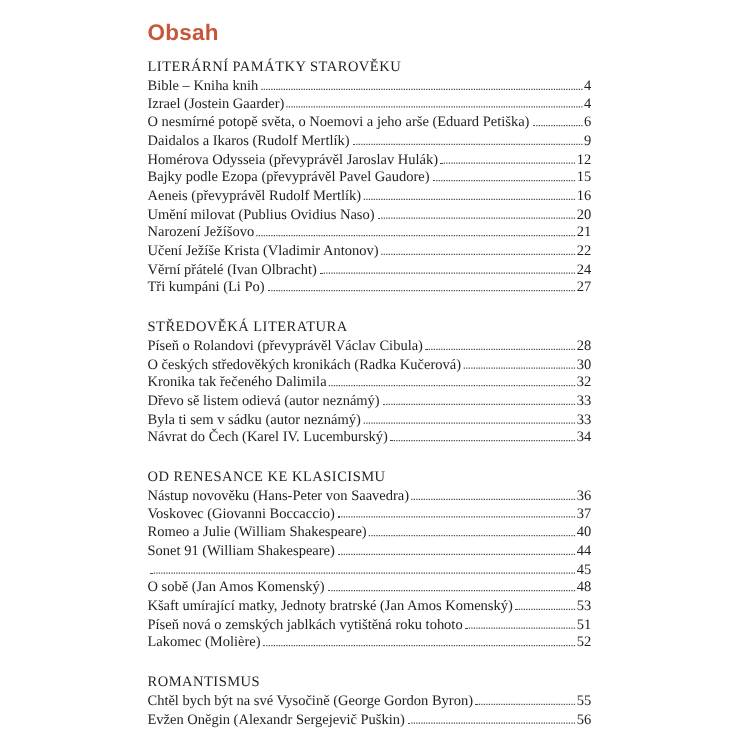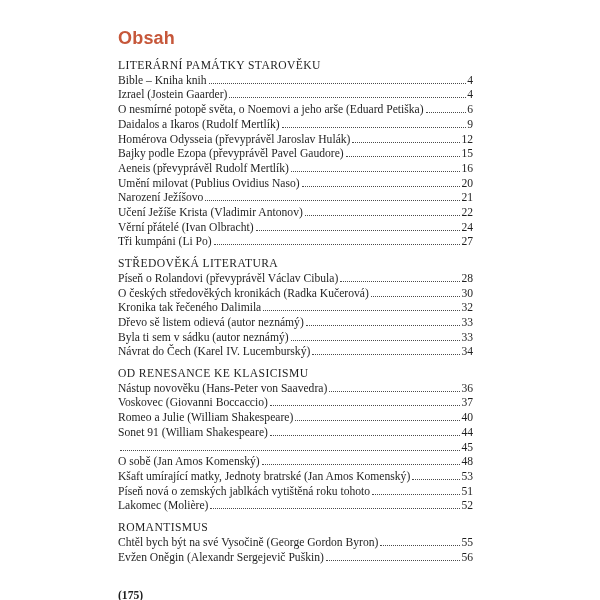--- a/index.html
+++ b/index.html
@@ -6,35 +6,35 @@
     margin: 0;
     padding: 0;
     background: #ffffff;
   }
   .page {
     position: relative;
     width: 600px;
     height: 600px;
     background: #ffffff;
     box-sizing: border-box;
-    padding: 27px 127px 0 118px;
+    padding: 15px 127px 0 118px;
     overflow: hidden;
     font-family: "Liberation Serif", "DejaVu Serif", serif;
     color: #1f1f1f;
   }
   .title {
     font-family: "Liberation Sans", "DejaVu Sans", sans-serif;
     font-size: 18px;
     font-weight: bold;
     line-height: 22px;
     margin: 0 0 10px 0;
     letter-spacing: 0.2px;
   }
   .section {
-    margin-top: 7px;
+    margin-top: 17px;
   }
   .section:first-child {
     margin-top: 0;
   }
   .heading {
     font-size: 11.6px;
     line-height: 14.7px;
     letter-spacing: 0.4px;
   }
   .row {

